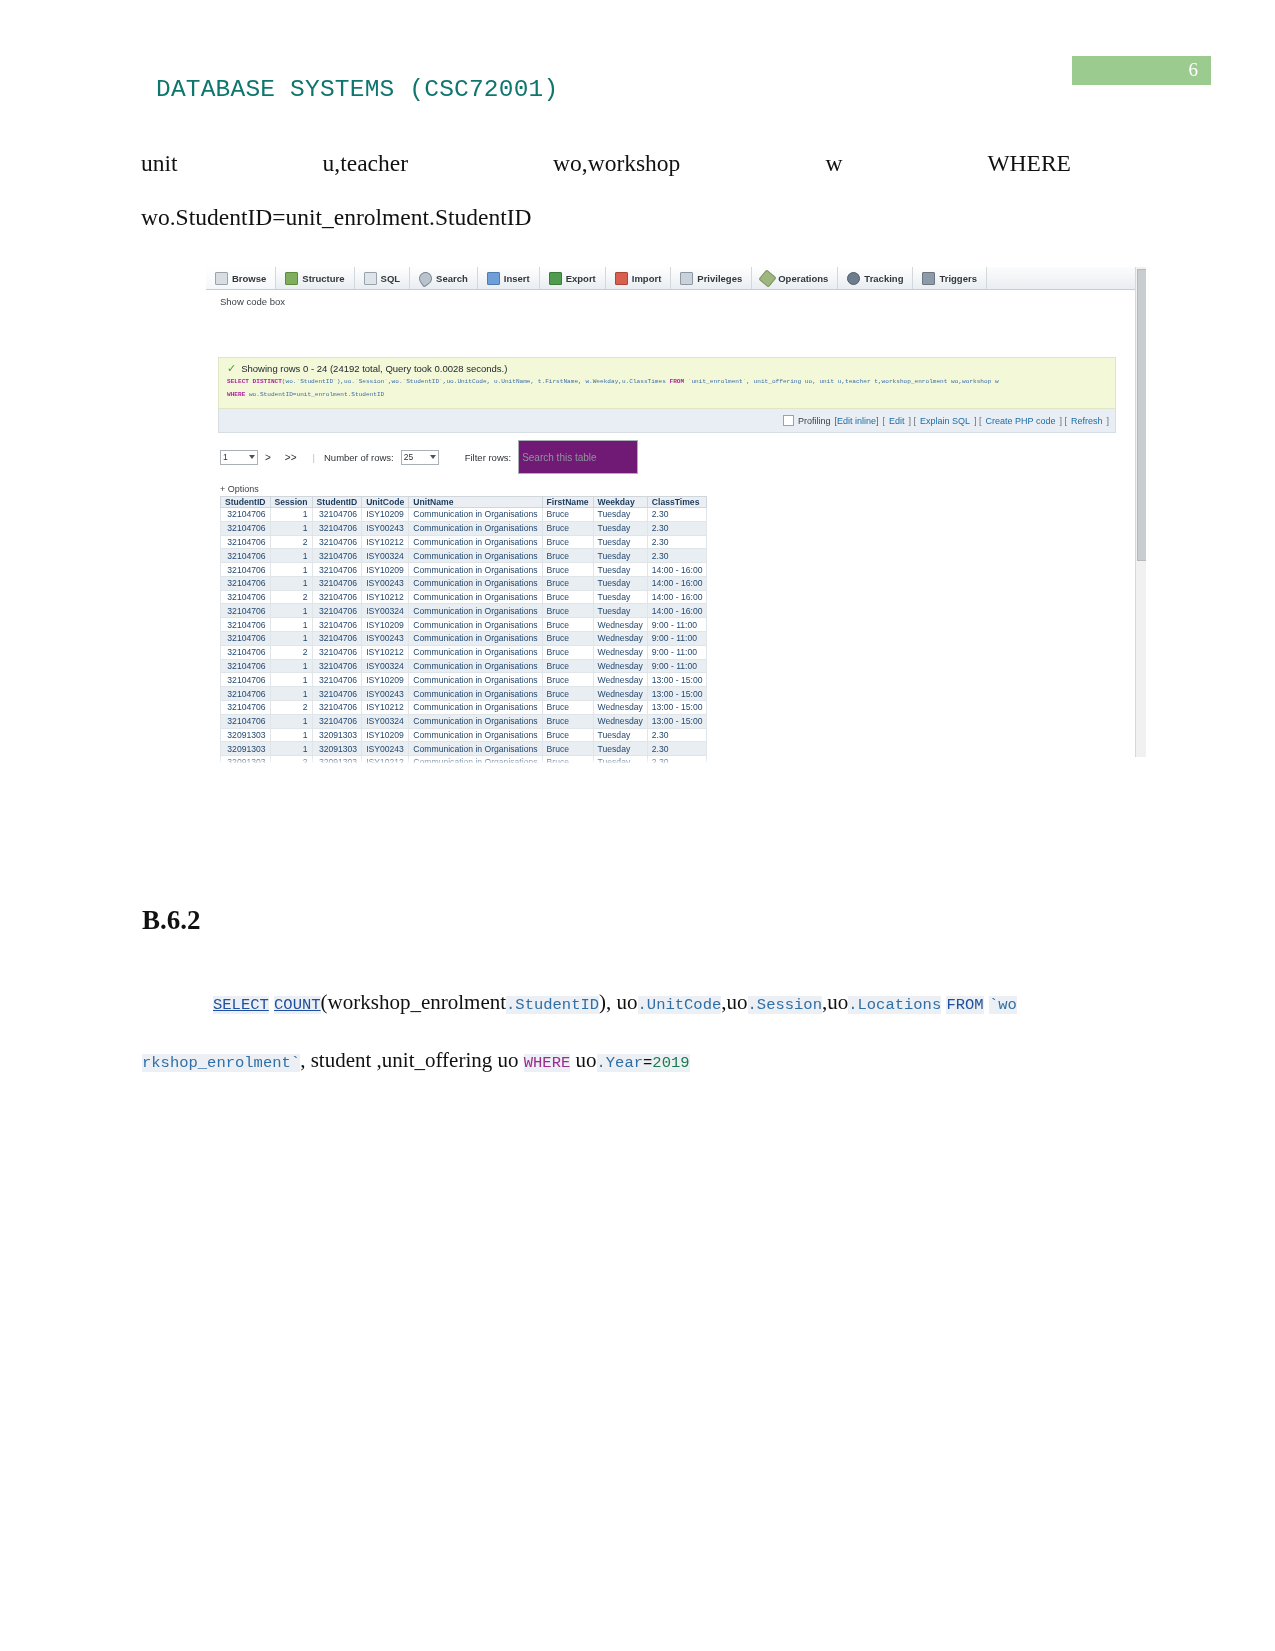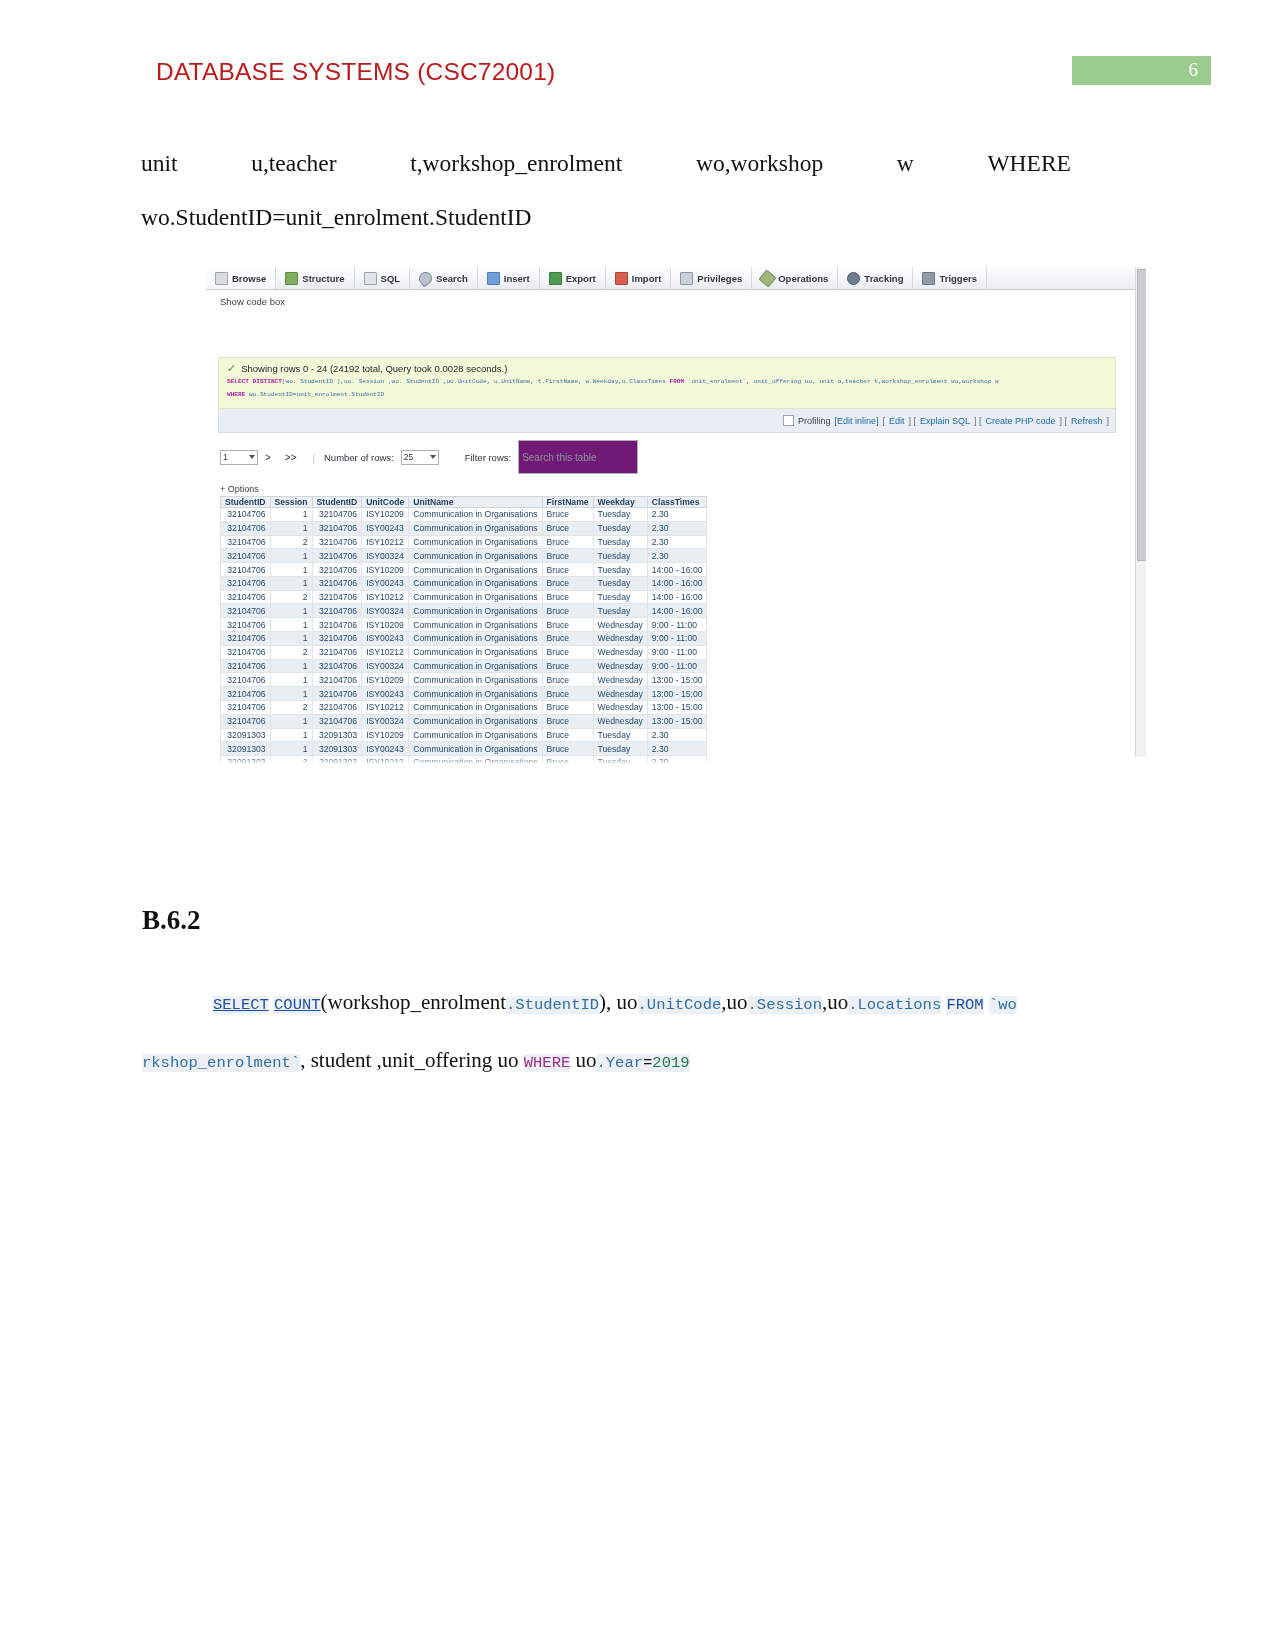--- a/index.html
+++ b/index.html
@@ -14,26 +14,26 @@
     overflow: hidden;
   }
 
   
   .page-header {
     position: absolute;
     left: 0; top: 0; width: 1275px; height: 110px;
   }
   .doc-title {
     position: absolute;
-    left: 156px; top: 58px;
-    font-family: Liberation Sans, sans-serif;
+    left: 156px; top: 76px;
+    font-family: Liberation Mono, monospace;
     font-size: 24.5px;
     letter-spacing: 0.2px;
     white-space: nowrap;
-    color: #b91c1c;
+    color: #0f766e;
   }
   .page-number-box {
     position: absolute;
     left: 1072px; top: 56px;
     width: 139px; height: 29px;
     background: #9ccb8f;
   }
   .page-number {
     position: absolute;
     right: 13px; top: 3px;
@@ -302,21 +302,20 @@
 <div class="page-header">
   <div class="doc-title">DATABASE SYSTEMS (CSC72001)</div>
   <div class="page-number-box">
     <span class="page-number">6</span>
   </div>
 </div>
 
 <div class="para para-line1">
   <span>unit</span>
   <span>u,teacher</span>
-  <span>t,workshop_enrolment</span>
   <span>wo,workshop</span>
   <span>w</span>
   <span>WHERE</span>
 </div>
 <div class="para para-line2">wo.StudentID=unit_enrolment.StudentID</div>
 
 <div class="pma-shot">
   <div class="pma-inner">
 
     <div class="tabbar">

